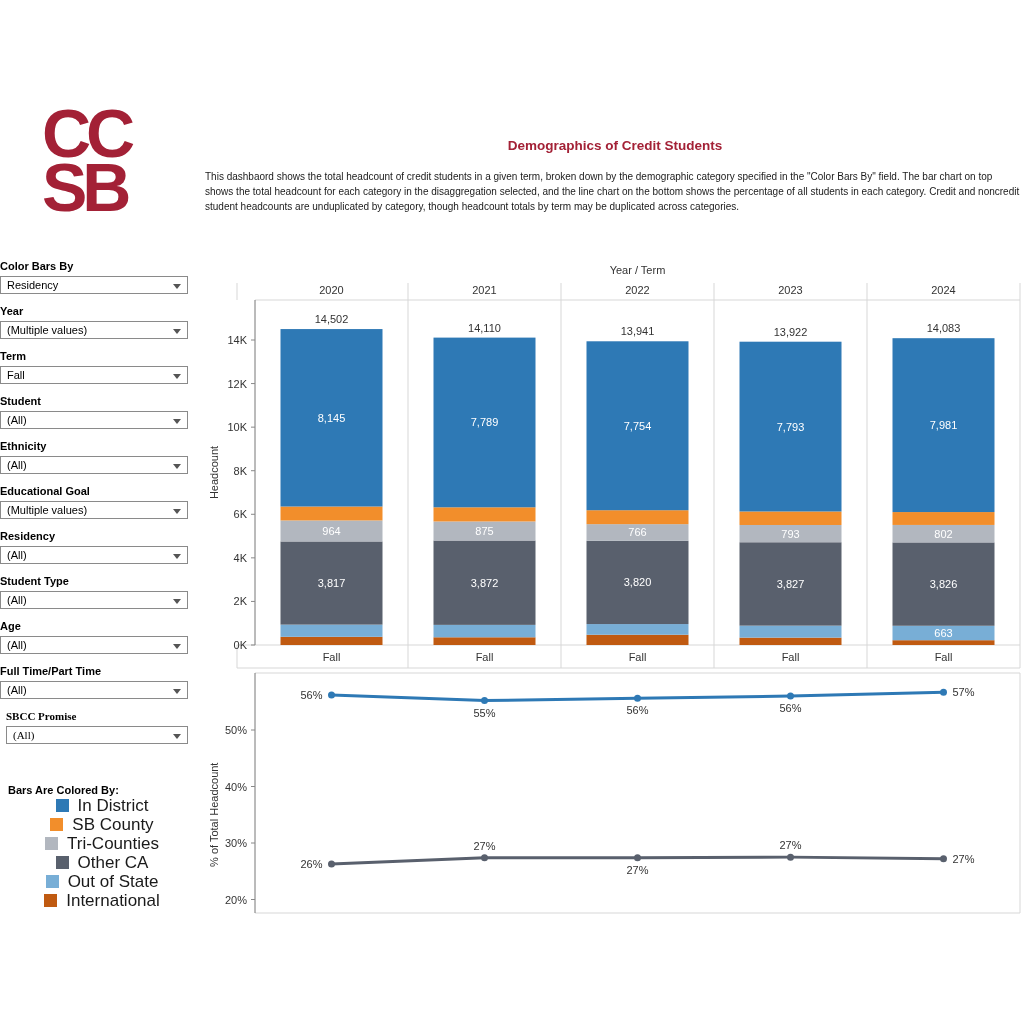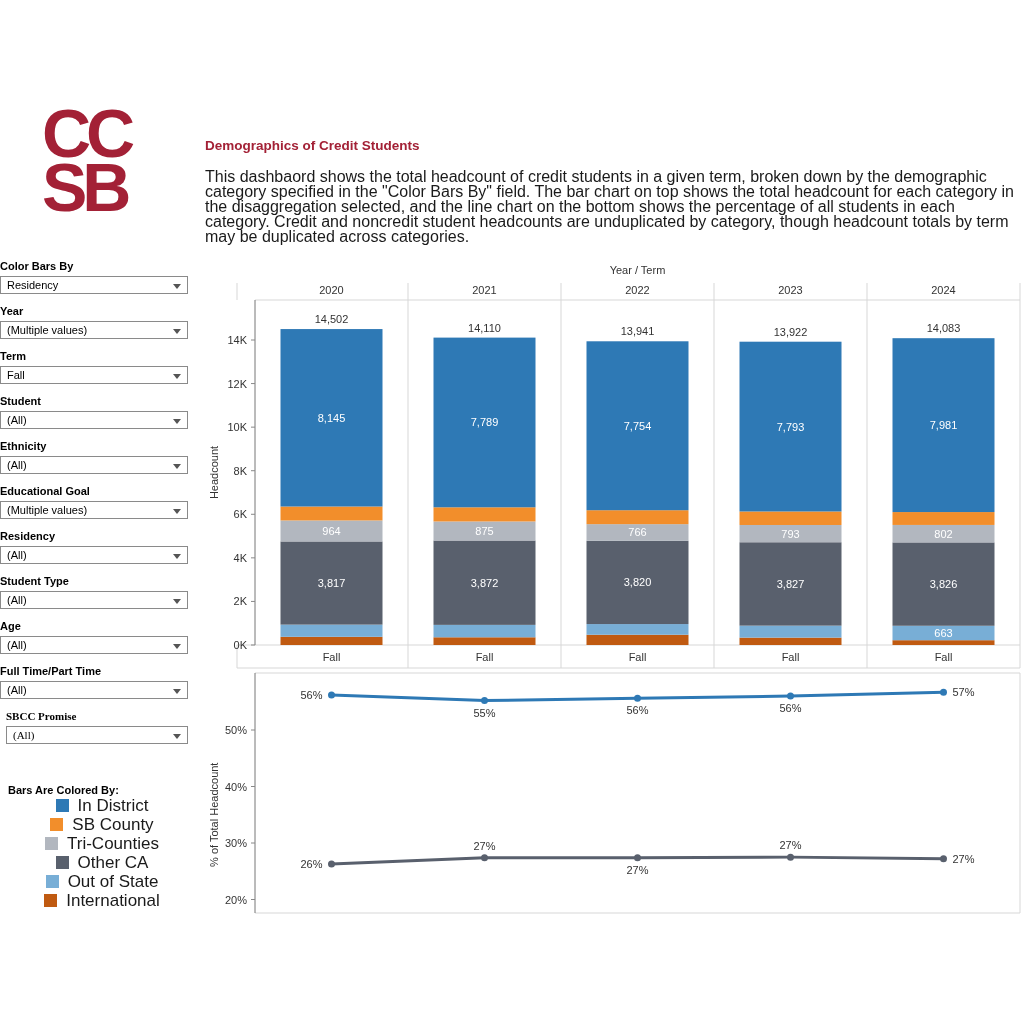--- a/index.html
+++ b/index.html
@@ -1,19 +1,19 @@
 <!DOCTYPE html>
 <html><head>
 <meta charset="utf-8">
 <style>
   html,body{margin:0;padding:0;background:#fff;}
   body{width:1030px;height:1030px;position:relative;font-family:"Liberation Sans",sans-serif;overflow:hidden;}
   #logo{position:absolute;left:42px;top:106px;color:#A32136;font-weight:bold;font-size:68px;line-height:54px;letter-spacing:-5px;}
-  #title{position:absolute;left:205px;top:138px;width:820px;text-align:left;font-size:13.5px;font-weight:bold;color:#A32136;}
-  #description{position:absolute;left:205px;top:169px;width:817px;font-size:16px;line-height:15px;color:#1a1a1a;}
+  #title{position:absolute;left:205px;top:138px;width:820px;text-align:center;font-size:13.5px;font-weight:bold;color:#A32136;}
+  #description{position:absolute;left:205px;top:169px;width:817px;font-size:10px;line-height:15px;color:#1a1a1a;}
   #filters{position:absolute;left:0;top:260px;width:188px;}
   .filter{margin-bottom:11px;}
   .filter.indent{margin-left:6px;font-family:Liberation Serif, serif;}
   .filter-label{font-size:11px;font-weight:bold;color:#000;margin-bottom:4px;}
   .dropdown{height:18px;border:1px solid #8a8a8a;background:#fff;display:flex;align-items:center;padding:0 6px;font-size:11px;color:#000;position:relative;box-sizing:border-box;}
   .dd-arrow{position:absolute;right:6px;top:7px;width:0;height:0;border-left:4px solid transparent;border-right:4px solid transparent;border-top:5px solid #555;}
   #legend{position:absolute;left:8px;top:784px;width:188px;}
   #legend-title{font-size:11px;font-weight:bold;color:#000;}
   .legend-item{display:flex;align-items:center;height:19px;font-size:17px;color:#1a1a1a;justify-content:center;}
   .swatch{width:13px;height:13px;margin-right:9px;flex:0 0 13px;}

